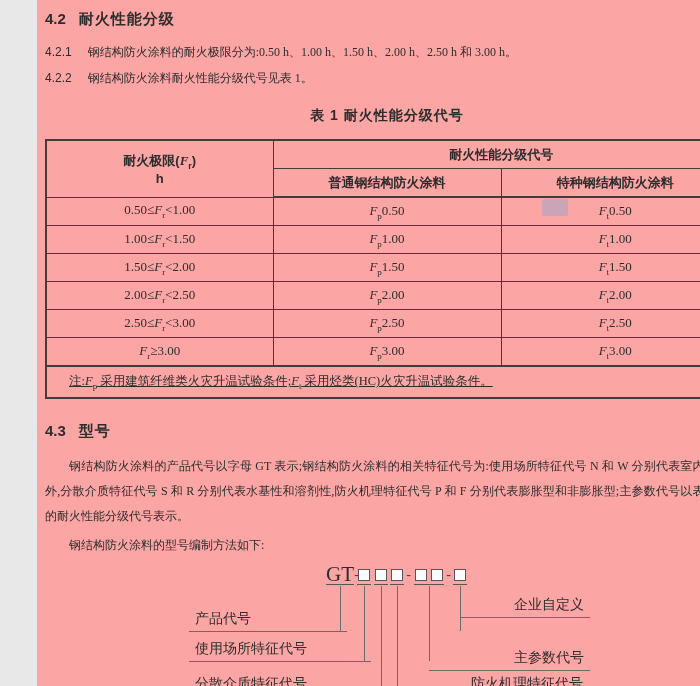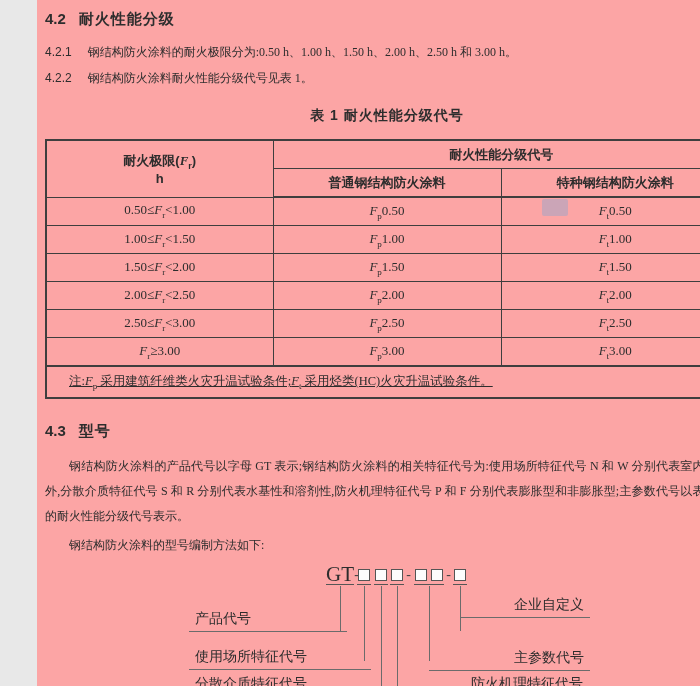--- a/index.html
+++ b/index.html
@@ -151,21 +151,21 @@
       </div>
 
     <div class="vl" style="left:303px;height:45px;"></div>
     <div class="vl" style="left:327px;height:75px;"></div>
     <div class="vl" style="left:344px;height:110px;"></div>
     <div class="vl" style="left:360px;height:110px;"></div>
     <div class="vl" style="left:392px;height:75px;"></div>
     <div class="vl" style="left:423px;height:45px;"></div>
 
     <div class="lbl left" style="left:152px;width:152px;top:46px;">产品代号</div>
-    <div class="lbl left" style="left:152px;width:176px;top:84px;">使用场所特征代号</div>
+    <div class="lbl left" style="left:152px;width:176px;top:76px;">使用场所特征代号</div>
     <div class="lbl left" style="left:152px;width:193px;top:111px;">分散介质特征代号</div>
 
     <div class="lbl right" style="left:423px;width:124px;top:32px;">企业自定义</div>
     <div class="lbl right" style="left:392px;width:155px;top:85px;">主参数代号</div>
     <div class="lbl right" style="left:360px;width:186px;top:111px;">防火机理特征代号</div>
   </div>
 
 </div>
 
 </body></html>

